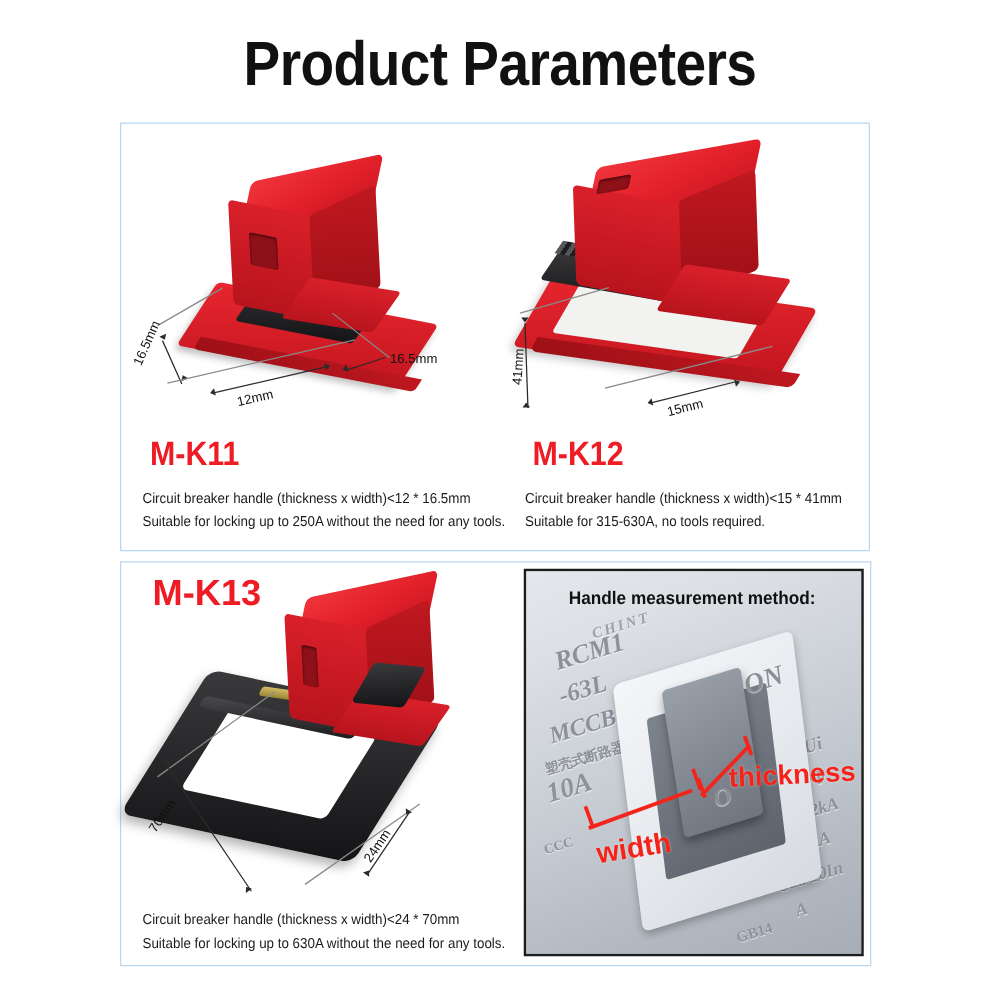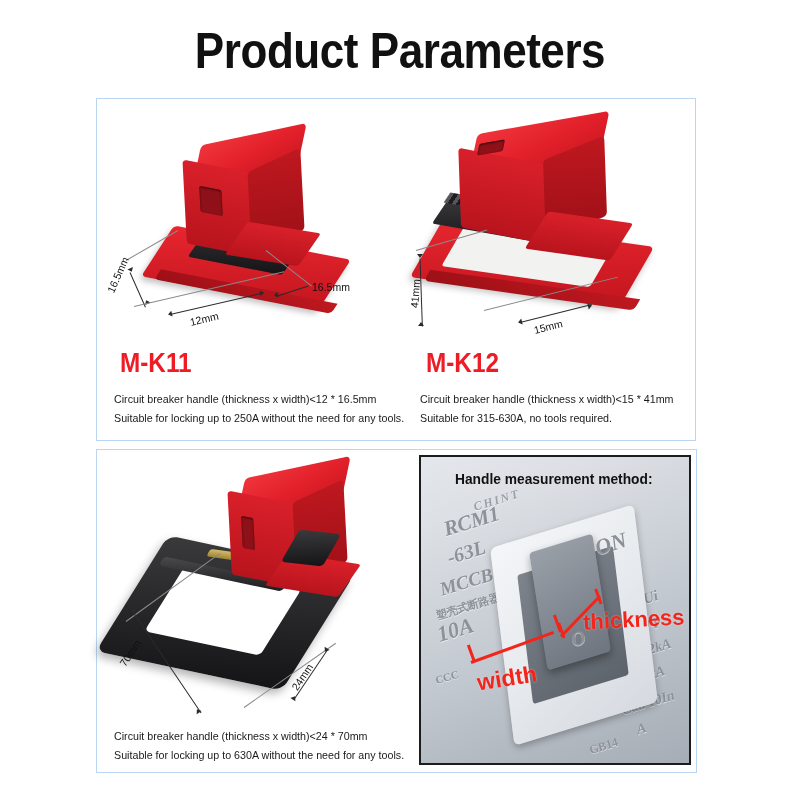--- a/index.html
+++ b/index.html
@@ -370,20 +370,21 @@
 
       <div class="dim-thin" style="left:146px; top:256px; width:112px; transform:rotate(-35deg);"></div>
       <div class="dim-line" style="left:196px; top:248px; width:60px; transform:rotate(-56deg);"></div>
       <div class="arrow" style="left:193px; top:245px; border-width:0 3px 4px 3px;
            border-color:transparent transparent #2b2b2b transparent; transform:rotate(34deg);"></div>
       <div class="arrow" style="left:225px; top:197px; border-width:4px 3px 0 3px;
            border-color:#2b2b2b transparent transparent transparent; transform:rotate(34deg);"></div>
       <div class="dim-text" style="left:196px; top:232px; transform:rotate(-56deg);">24mm</div>
     </div>
 
+    <div class="model-label" id="label-k13">M-K13</div>
     <div class="desc" id="desc-k13">
       <div>Circuit breaker handle (thickness x width)&lt;24 * 70mm</div>
       <div>Suitable for locking up to 630A without the need for any tools.</div>
     </div>
   </div>
 
   <div id="photo-panel">
     <div class="breaker-face"></div>
 
     <div class="plate-text" style="left:52px; top:36px; font-size:12px; transform:rotate(-17deg); letter-spacing:2px; color:#9aa0a7;">CHINT</div>

